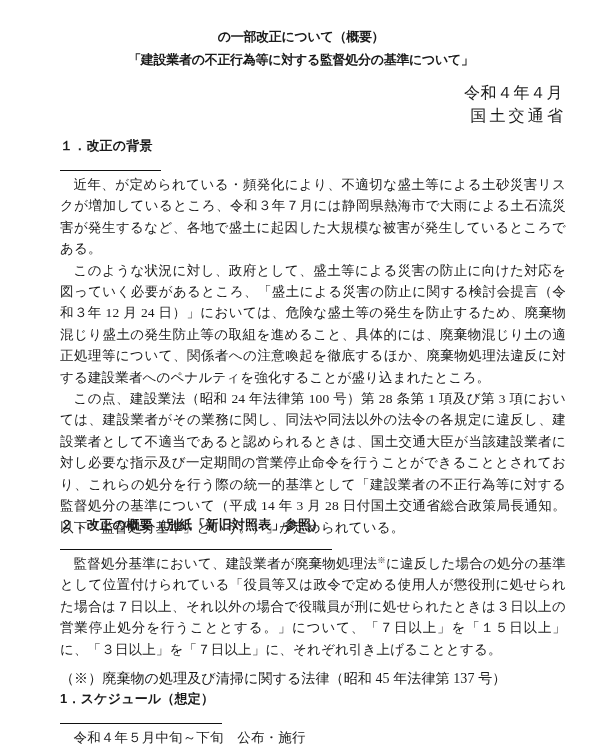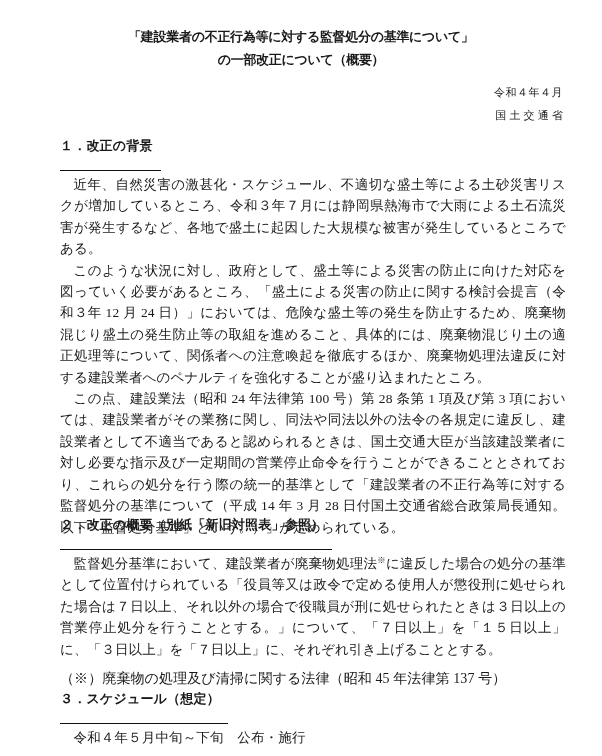--- a/index.html
+++ b/index.html
@@ -22,21 +22,21 @@
     font-size: 13px;
     line-height: 23px;
     letter-spacing: -0.3px;
   }
   .doc-meta {
     position: absolute;
     top: 81px;
     right: 39px;
     text-align: right;
     font-family: "Liberation Serif", "DejaVu Serif", serif;
-    font-size: 11px;
+    font-size: 16px;
     line-height: 23px;
   }
   .doc-date { letter-spacing: 0.5px; }
   .doc-org  { letter-spacing: 3.2px; margin-right: -3.2px; }
   section {
     position: absolute;
     left: 60px;
     width: 506px;
     font-family: "Liberation Serif", "DejaVu Serif", serif;
     font-size: 13.5px;
@@ -82,40 +82,40 @@
     letter-spacing: 0.15px;
     font-family: Liberation Serif, serif;
   }
 </style>
 </head>
 <body>
 
 <div class="page">
 
   <div class="doc-title">
+    <div>の一部改正について（概要）</div>
     <div>「建設業者の不正行為等に対する監督処分の基準について」</div>
-    <div>の一部改正について（概要）</div>
   </div>
 
   <div class="doc-meta">
     <div class="doc-date">令和４年４月</div>
     <div class="doc-org">国土交通省</div>
   </div>
 
   <section class="sec1">
     <h2 class="sec-heading"><span class="hd">１．改正の背景</span></h2>
-    <p class="body-p">近年、自然災害の激甚化・スケジュール、不適切な盛土等による土砂災害リスクが増加しているところ、令和３年７月には静岡県熱海市で大雨による土石流災害が発生するなど、各地で盛土に起因した大規模な被害が発生しているところである。</p>
+    <p class="body-p">近年、が定められている・頻発化により、不適切な盛土等による土砂災害リスクが増加しているところ、令和３年７月には静岡県熱海市で大雨による土石流災害が発生するなど、各地で盛土に起因した大規模な被害が発生しているところである。</p>
     <p class="body-p">このような状況に対し、政府として、盛土等による災害の防止に向けた対応を図っていく必要があるところ、「盛土による災害の防止に関する検討会提言（令和３年 12 月 24 日）」においては、危険な盛土等の発生を防止するため、廃棄物混じり盛土の発生防止等の取組を進めること、具体的には、廃棄物混じり土の適正処理等について、関係者への注意喚起を徹底するほか、廃棄物処理法違反に対する建設業者へのペナルティを強化することが盛り込まれたところ。</p>
     <p class="body-p">この点、建設業法（昭和 24 年法律第 100 号）第 28 条第 1 項及び第 3 項においては、建設業者がその業務に関し、同法や同法以外の法令の各規定に違反し、建設業者として不適当であると認められるときは、国土交通大臣が当該建設業者に対し必要な指示及び一定期間の営業停止命令を行うことができることとされており、これらの処分を行う際の統一的基準として「建設業者の不正行為等に対する監督処分の基準について（平成 14 年 3 月 28 日付国土交通省総合政策局長通知。以下「監督処分基準」という。）」が定められている。</p>
   </section>
 
   <section class="sec2">
     <h2 class="sec-heading"><span class="hd">２．改正の概要（別紙「新旧対照表」参照）</span></h2>
     <p class="body-p"><span>監督処分基準において、建設業者が廃棄物処理法</span><sup class="refmark">※</sup><span>に違反した場合の処分の基準として位置付けられている「役員等又は政令で定める使用人が懲役刑に処せられた場合は７日以上、それ以外の場合で役職員が刑に処せられたときは３日以上の営業停止処分を行うこととする。」について、「７日以上」を「１５日以上」に、「３日以上」を「７日以上」に、それぞれ引き上げることとする。</span></p>
     <p class="footnote">（※）廃棄物の処理及び清掃に関する法律（昭和 45 年法律第 137 号）</p>
   </section>
 
   <section class="sec3">
-    <h2 class="sec-heading"><span class="hd">３．スケジュール（想定）</span></h2>
+    <h2 class="sec-heading"><span class="hd">1．スケジュール（想定）</span></h2>
     <p class="schedule-line">令和４年５月中旬～下旬　公布・施行</p>
   </section>
 
 </div>
 
 </body></html>

